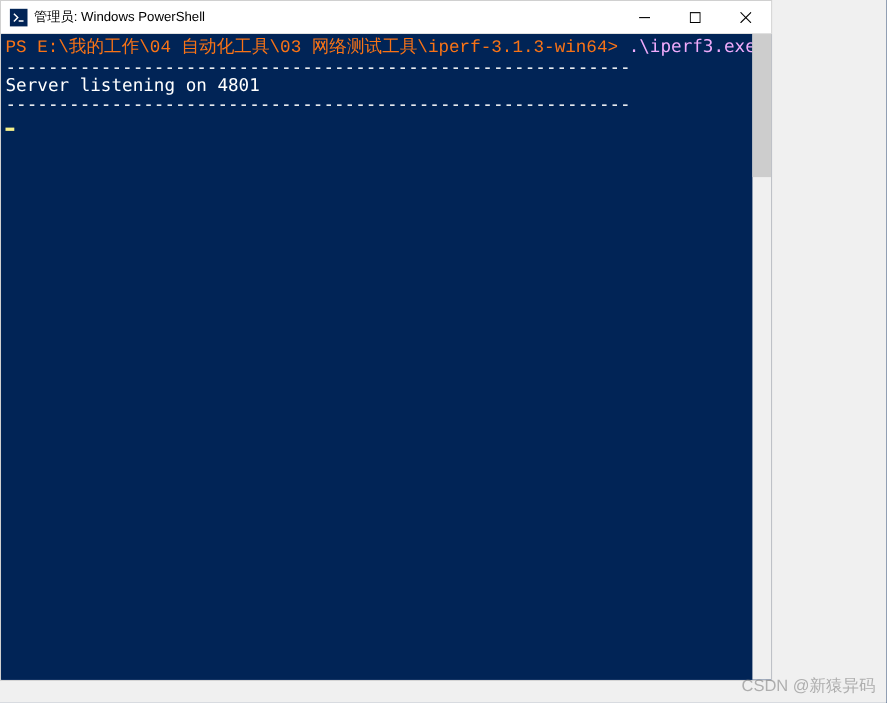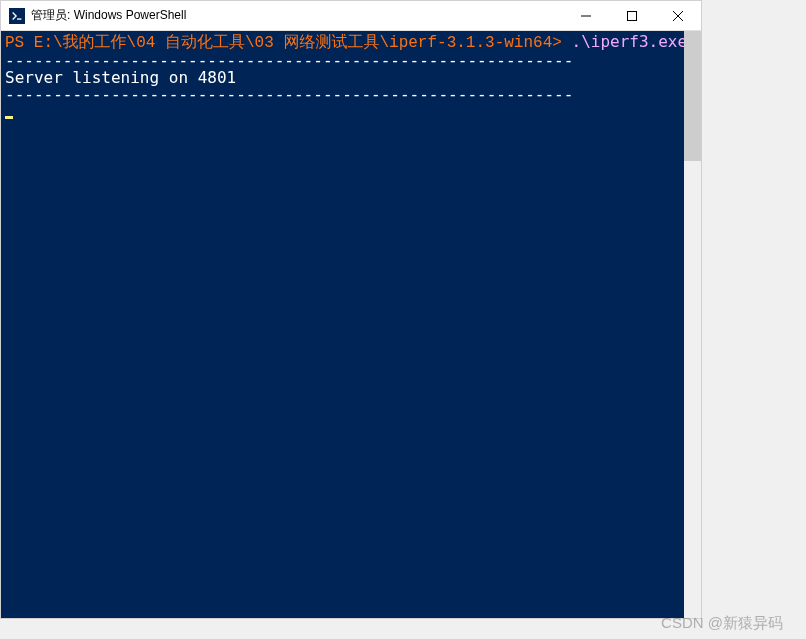--- a/index.html
+++ b/index.html
@@ -117,21 +117,21 @@
       position: absolute;
       top: 0;
       left: 0;
       right: 0;
       height: 130px;
       background: #cdcdcd;
     }
     .watermark {
       position: absolute;
       bottom: 6px;
-      right: 23px;
+      right: 10px;
       font-size: 15px;
       color: rgba(120, 120, 120, 0.55);
       font-family: "Microsoft YaHei", sans-serif;
       pointer-events: none;
     }
   </style>
 </head>
 <body>
 
 <div class="window">

